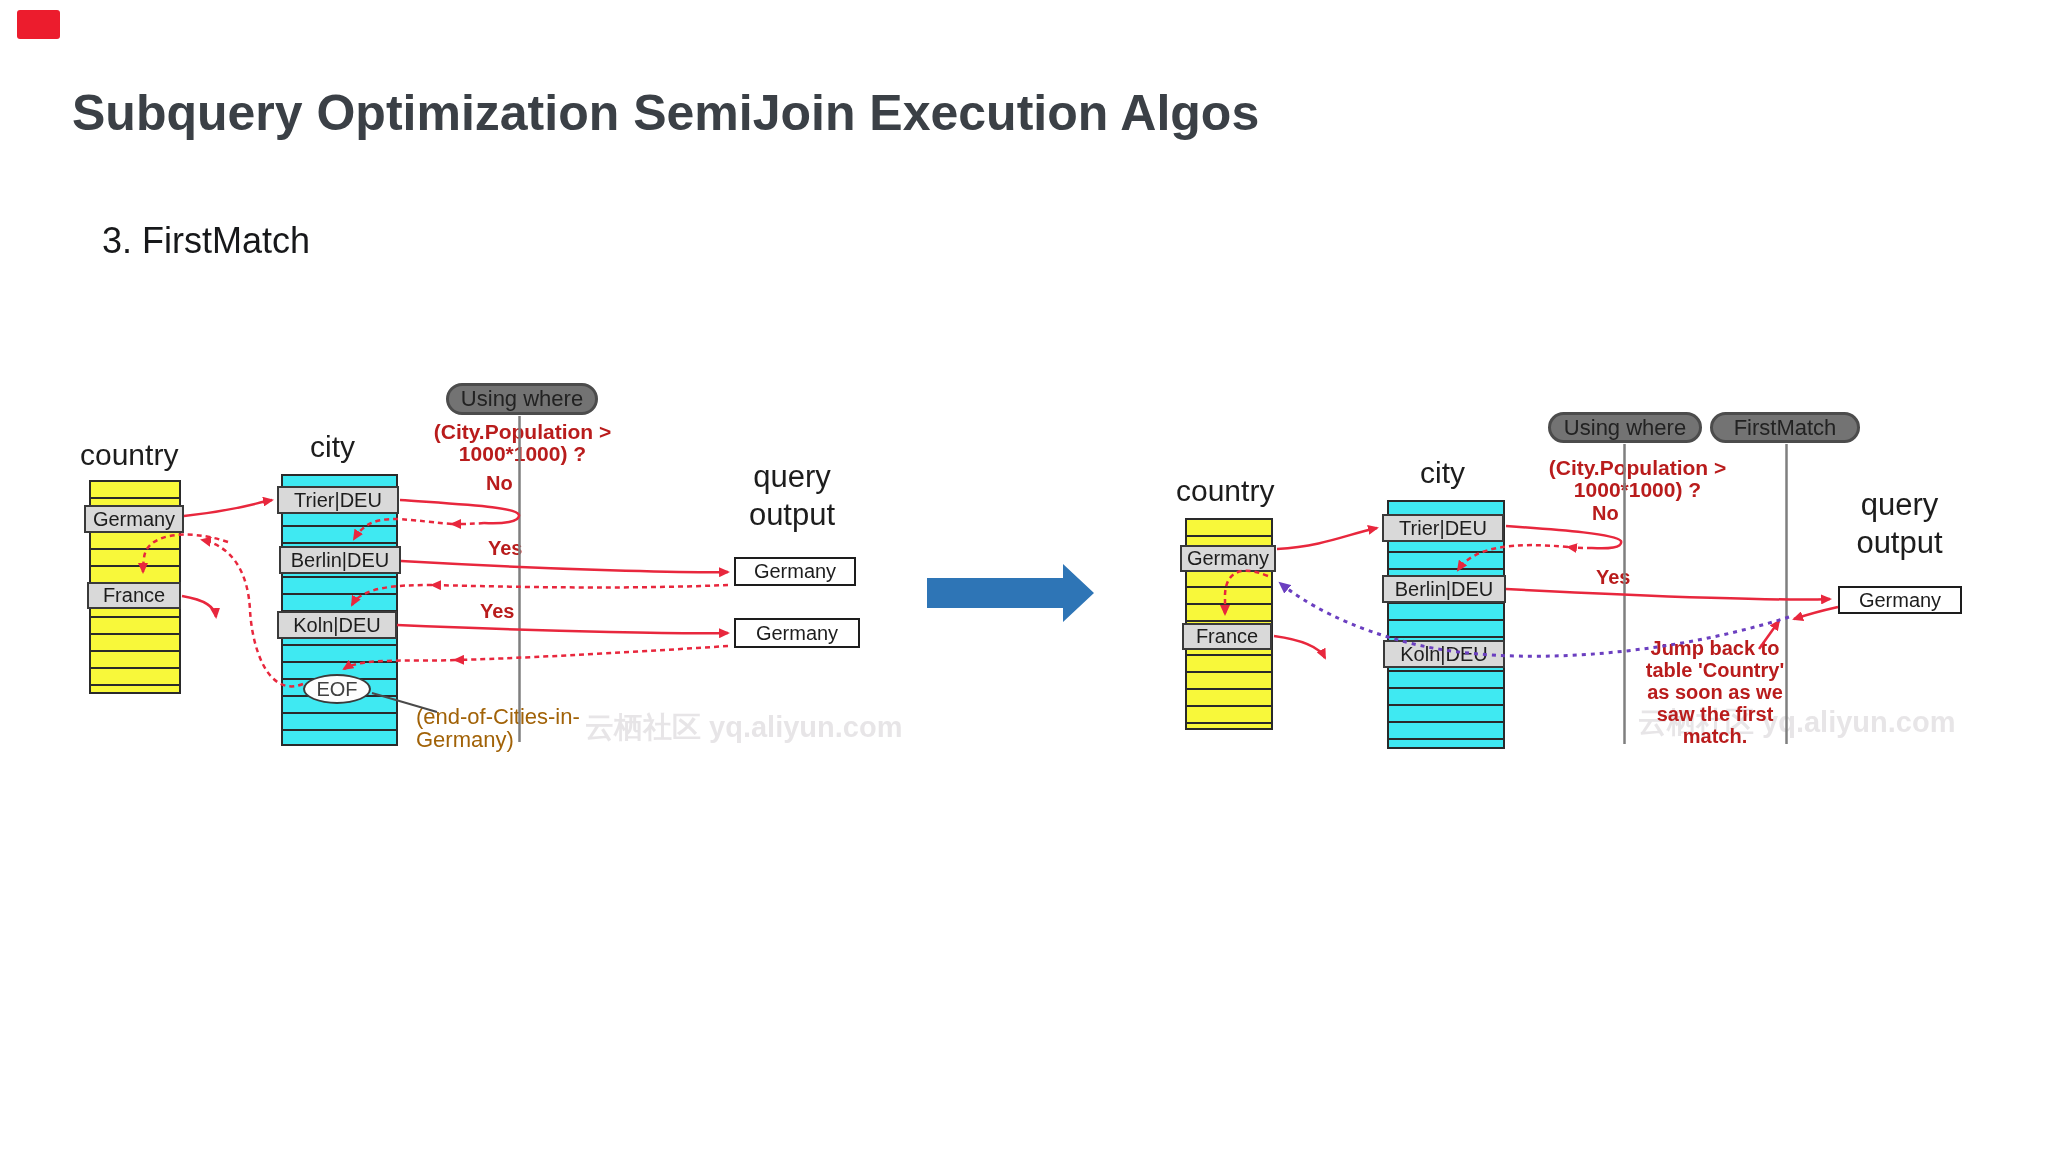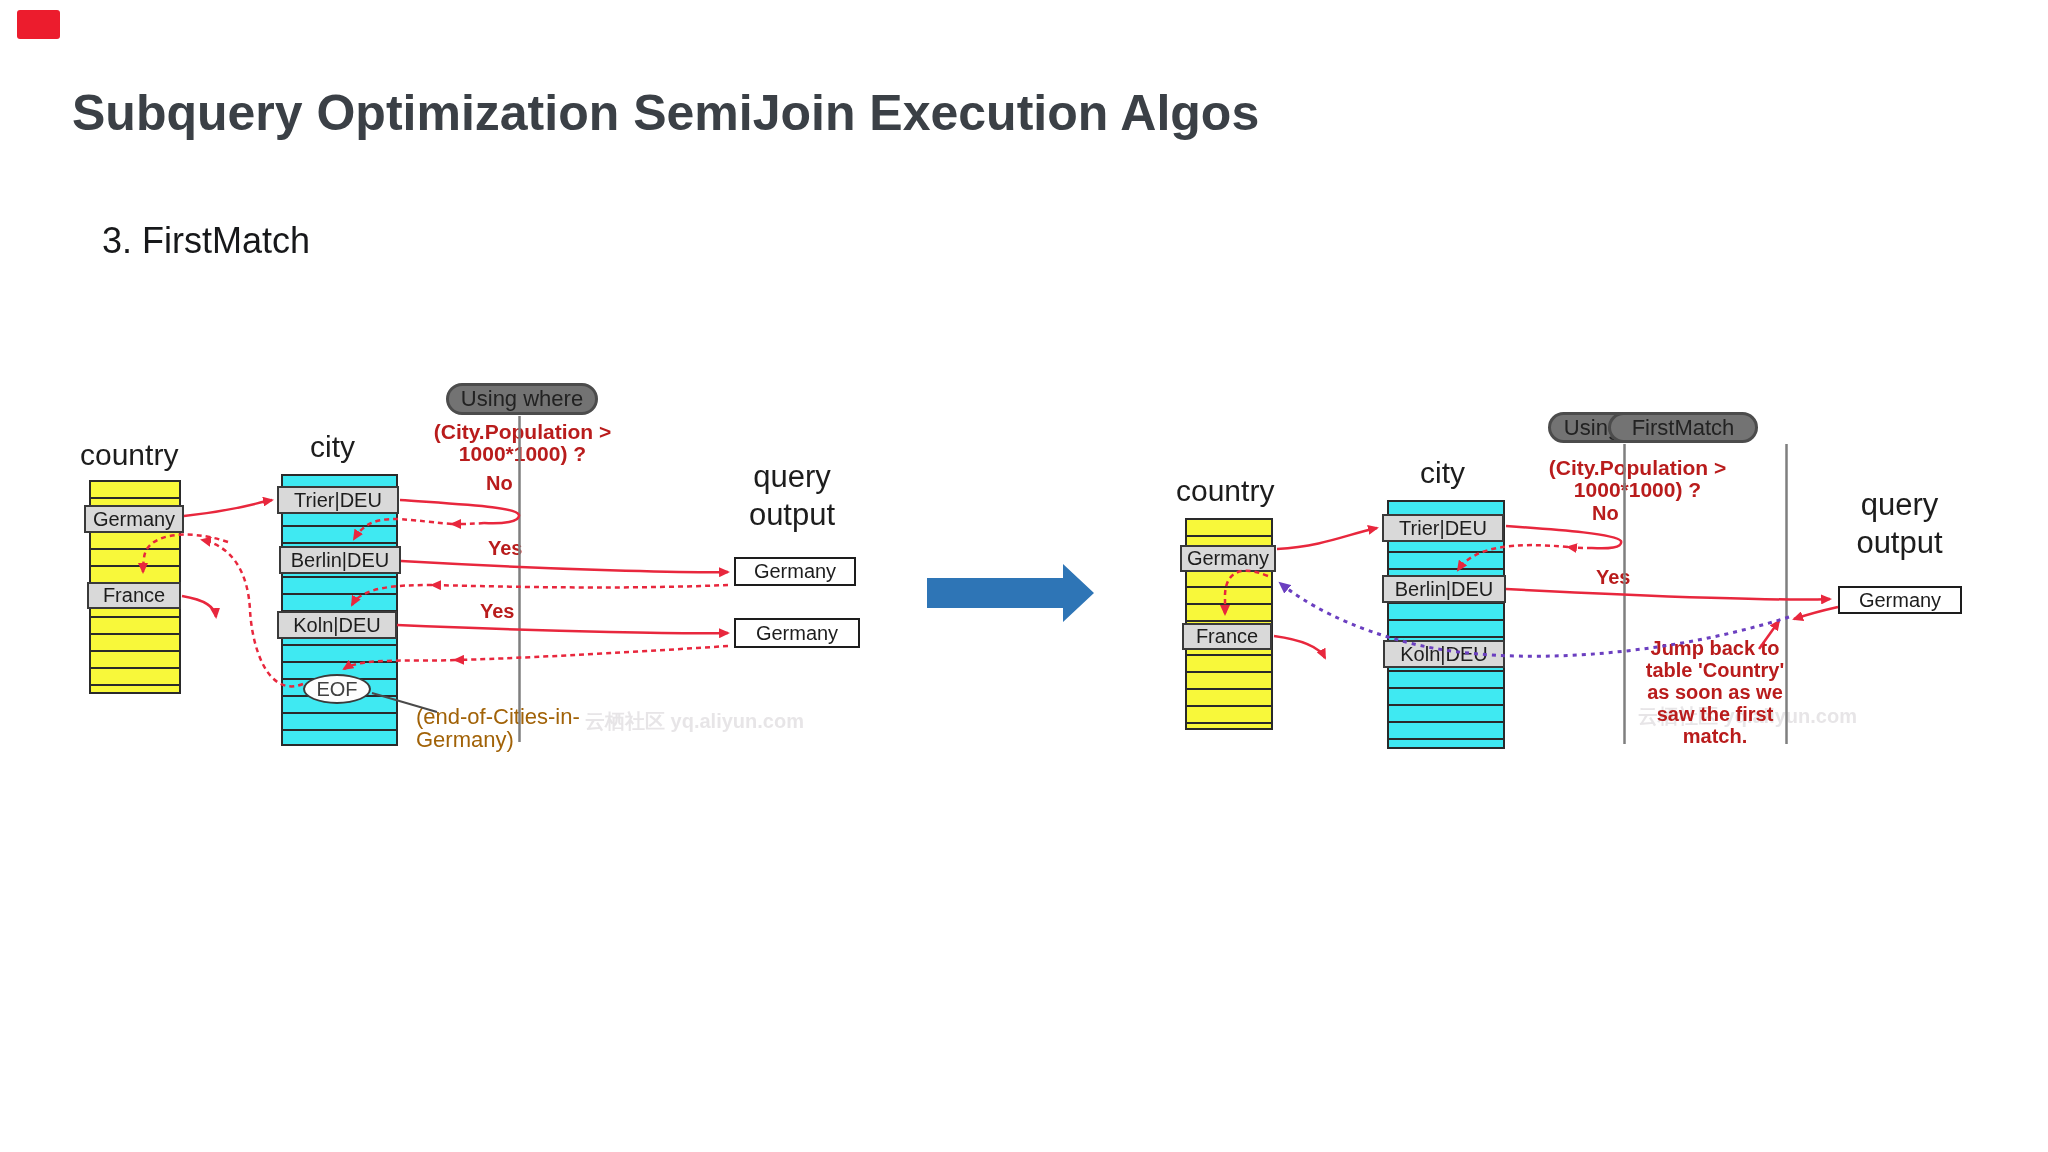--- a/index.html
+++ b/index.html
@@ -20,21 +20,21 @@
         font-size:22px;font-weight:500;color:#222;z-index:3;box-sizing:border-box;}
   .tlabel{position:absolute;font-size:30px;font-weight:500;color:#1d1d1d;z-index:2;}
   .qtitle{position:absolute;font-size:31px;font-weight:500;color:#1d1d1d;text-align:center;line-height:38px;z-index:2;}
   .redtext{position:absolute;color:#b91c1c;font-weight:700;z-index:4;}
   .cond{font-size:21px;line-height:22px;text-align:center;}
   .decision{font-size:20px;}
   .eof{position:absolute;background:#fdfdfd;border:2.5px solid #3a3a3a;border-radius:50%;display:flex;align-items:center;justify-content:center;
        font-size:20px;color:#404040;z-index:3;box-sizing:border-box;}
   .note{position:absolute;font-size:22px;line-height:23px;font-weight:500;color:#a16207;text-align:left;z-index:3;}
   .jumpnote{font-size:20px;line-height:22px;text-align:center;}
-  .watermark{position:absolute;font-size:20px;font-weight:700;color:rgba(170,162,170,0.28);z-index:2;white-space:nowrap;}
+  .watermark{position:absolute;font-size:29px;font-weight:700;color:rgba(170,162,170,0.28);z-index:2;white-space:nowrap;}
   svg.overlay{position:absolute;left:0;top:0;z-index:4;pointer-events:none;}
 </style>
 </head>
 <body>
 
 <div class="slide">
 
   <div class="corner-accent"></div>
   <div class="title">Subquery Optimization SemiJoin Execution Algos</div>
   <div class="subtitle">3. FirstMatch</div>
@@ -83,21 +83,21 @@
     <div class="rowbox" style="left:1180px;top:545px;width:96px;height:27px;">Germany</div>
     <div class="rowbox" style="left:1182px;top:623px;width:90px;height:27px;">France</div>
 
     <div class="tlabel" style="left:1420px;top:456px;">city</div>
     <div class="tbl cyan" style="left:1387px;top:500px;width:114px;height:245px;"></div>
     <div class="rowbox" style="left:1382px;top:514px;width:122px;height:28px;">Trier|DEU</div>
     <div class="rowbox" style="left:1382px;top:575px;width:124px;height:28px;">Berlin|DEU</div>
     <div class="rowbox" style="left:1383px;top:640px;width:122px;height:28px;">Koln|DEU</div>
 
     <div class="pill" style="left:1548px;top:412px;width:154px;height:31px;">Using where</div>
-    <div class="pill" style="left:1608px;top:412px;width:150px;height:31px;">FirstMatch</div>
+    <div class="pill" style="left:1710px;top:412px;width:150px;height:31px;">FirstMatch</div>
     <div class="redtext cond" style="left:1545px;top:457px;width:185px;">
       <div>(City.Population &gt;</div>
       <div>1000*1000) ?</div>
     </div>
 
     <div class="redtext decision" style="left:1592px;top:502px;">No</div>
     <div class="redtext decision" style="left:1596px;top:566px;">Yes</div>
 
     <div class="qtitle" style="left:1832px;top:486px;width:135px;">
       <div>query</div>

